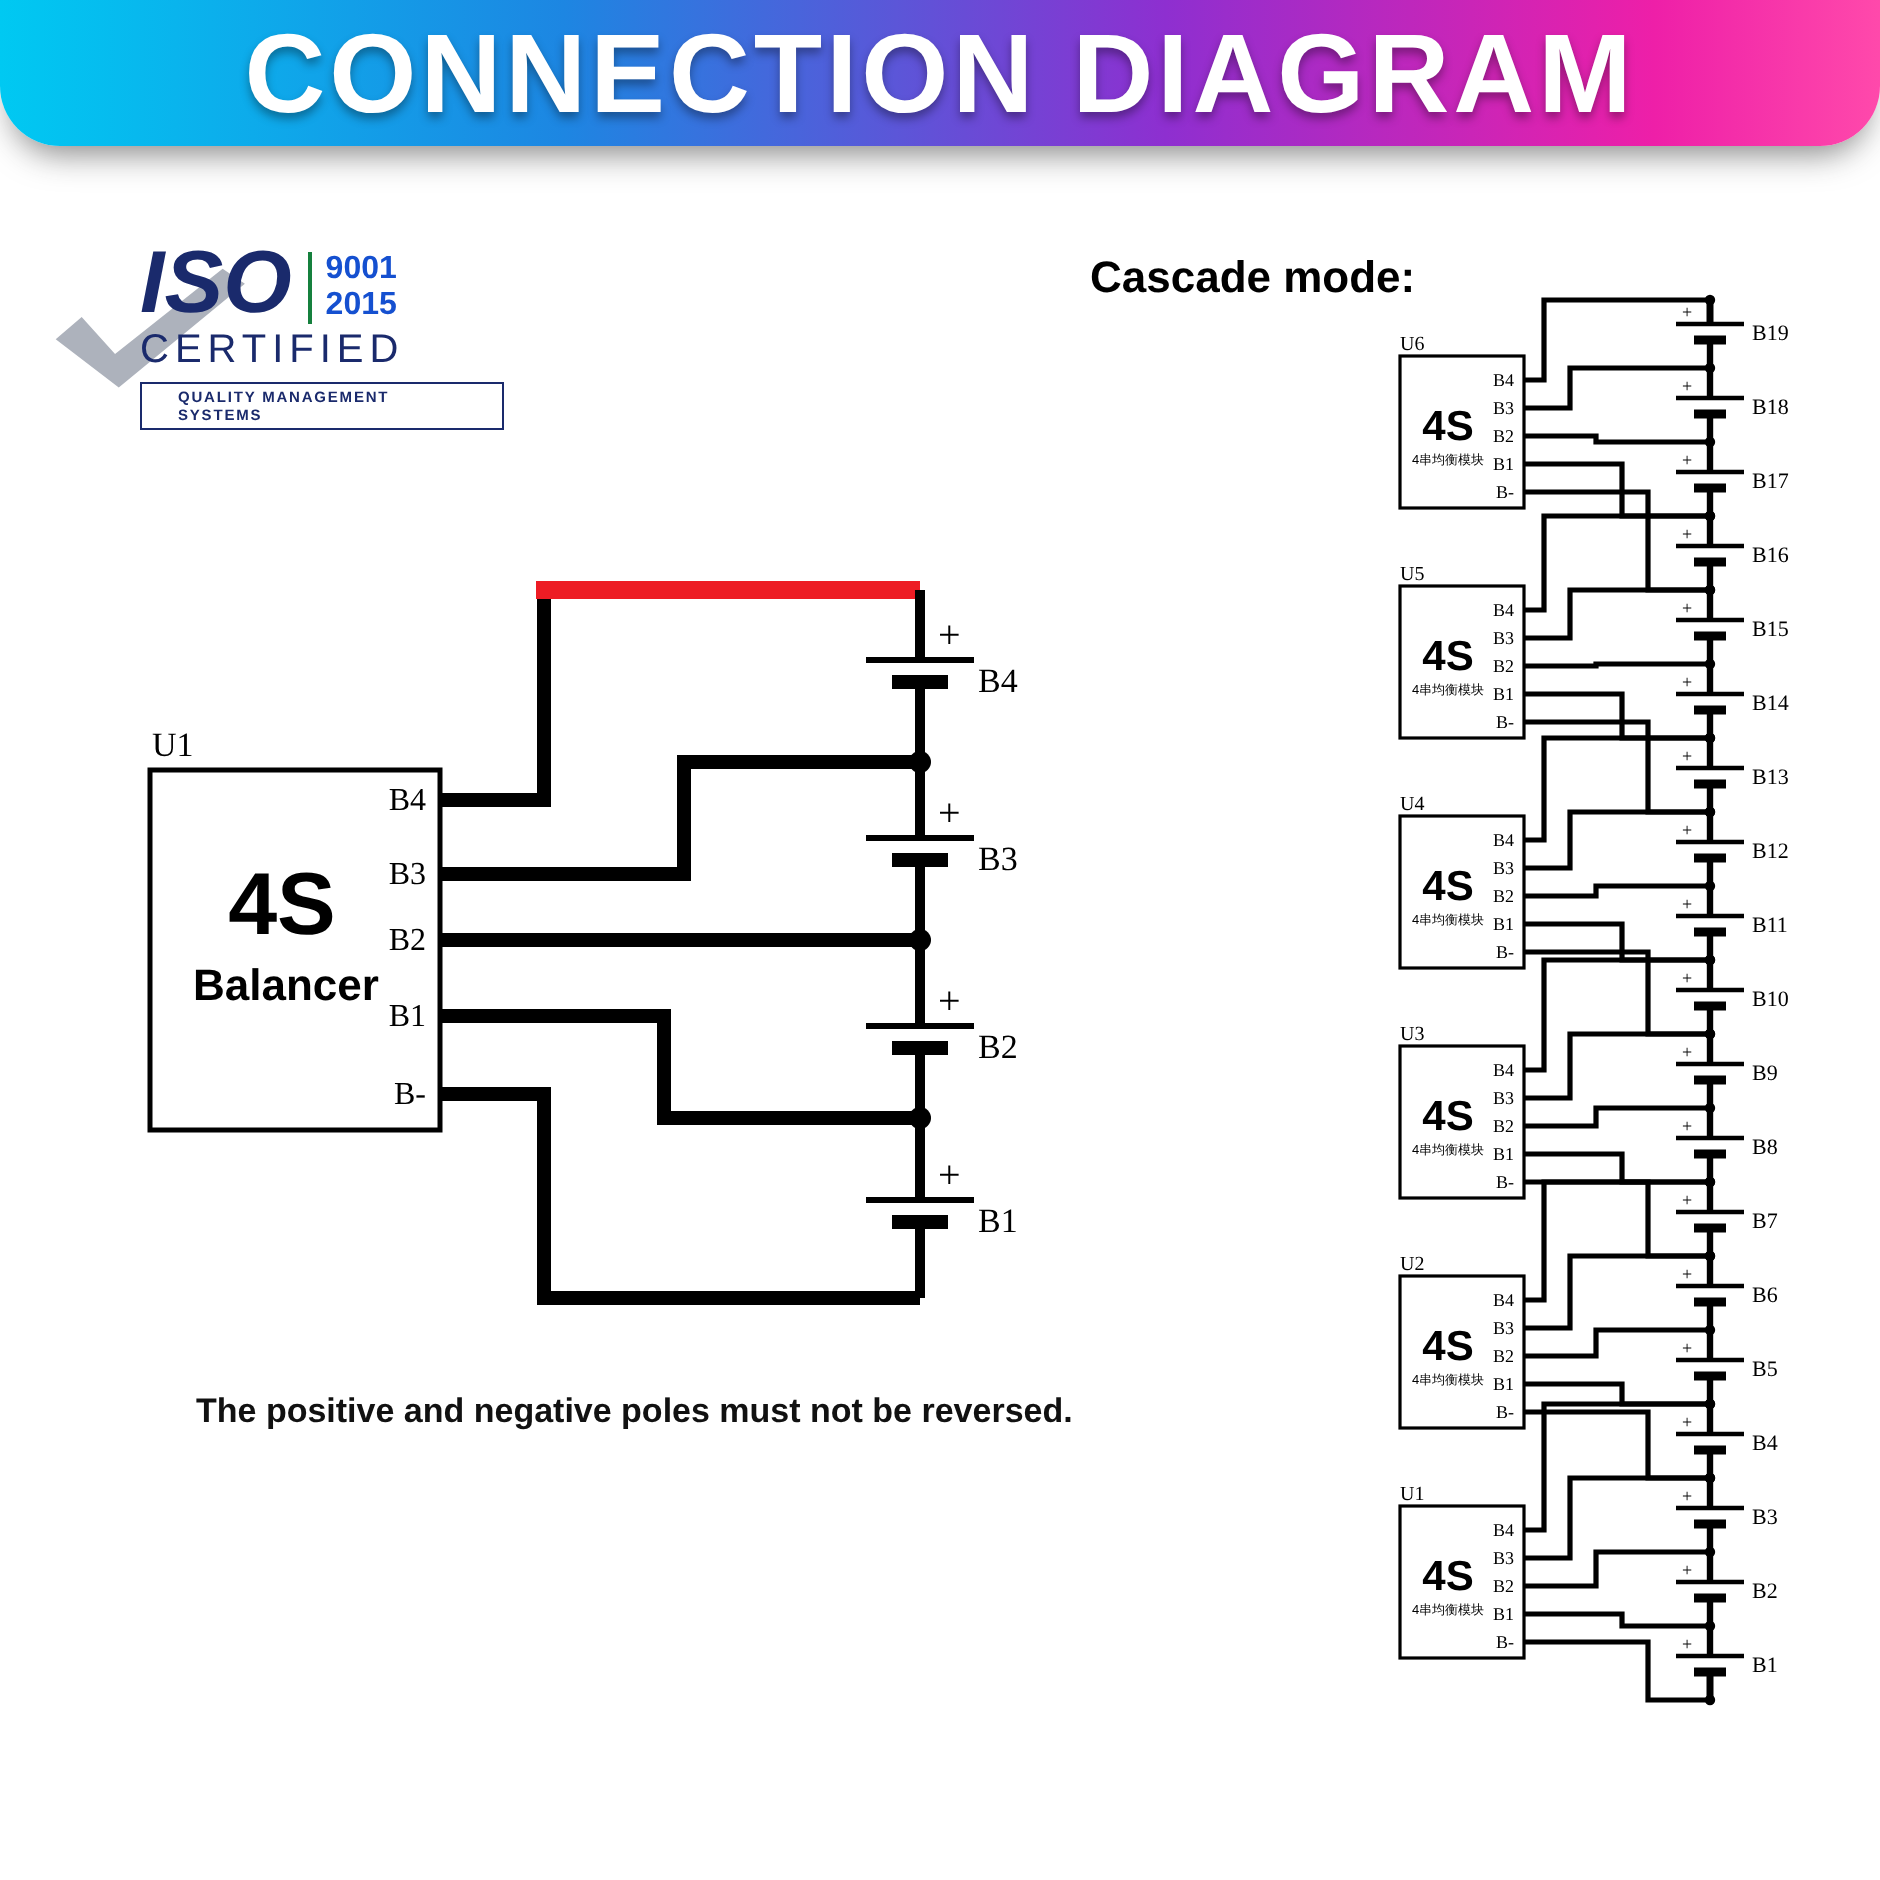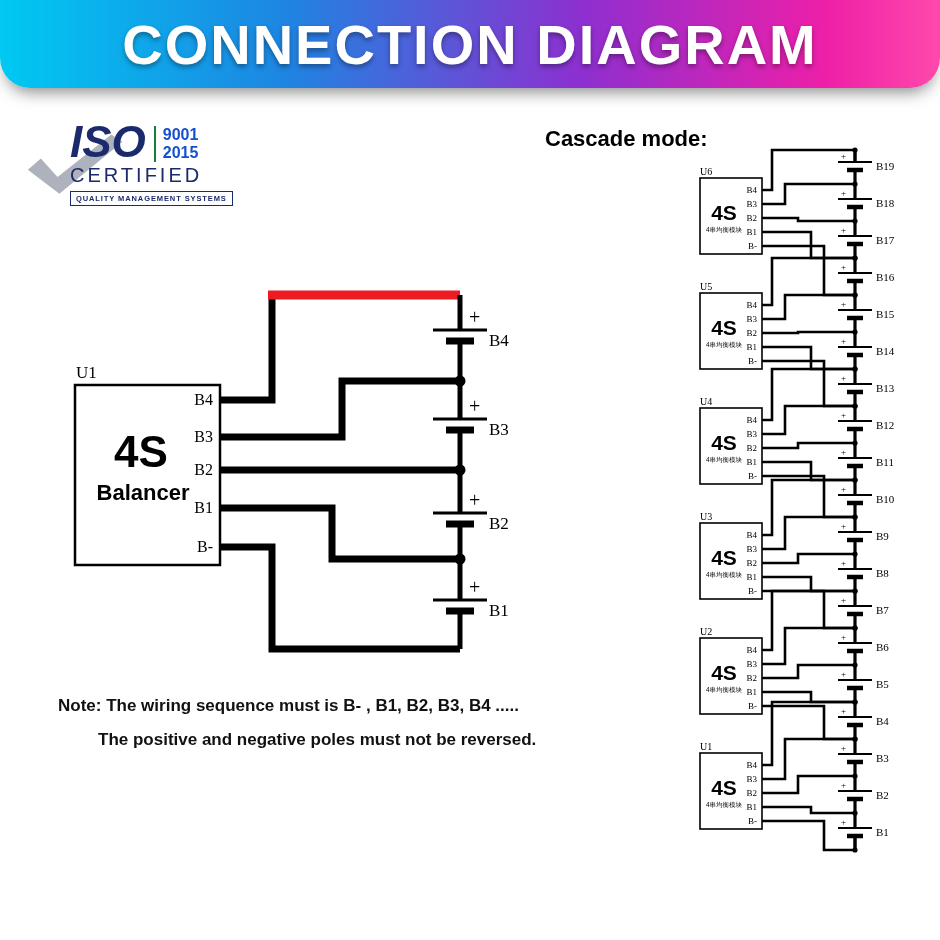--- a/index.html
+++ b/index.html
@@ -1,34 +1,34 @@
 <!DOCTYPE html>
 <html><head>
 <meta charset="utf-8">
 <style>
   *{box-sizing:border-box;margin:0;padding:0}
   html,body{background:#fff}
   body{width:940px;height:940px;font-family:"Liberation Sans",sans-serif}
   .page{position:relative;width:940px;height:940px;background:#fff;overflow:hidden}
 
   
-  .banner{position:absolute;top:0;left:0;width:940px;height:88px;display:flex;align-items:center;justify-content:center;
+  .banner{position:absolute;top:0;left:0;width:940px;height:73px;display:flex;align-items:center;justify-content:center;
     border-radius:0 0 30px 30px;
     background:linear-gradient(90deg,#00c9f2 0%,#1d86e2 30%,#8e2fd0 62%,#ee1fa8 88%,#ff49ab 100%);
     box-shadow:0 10px 16px -6px rgba(40,40,40,.55)}
   .banner h1{color:#fff;font-size:56px;font-weight:800;letter-spacing:2px;text-shadow:0 3px 5px rgba(0,0,0,.35)}
 
   
   .iso-badge{position:absolute;left:42px;top:122px;width:210px}
   .swoosh{position:absolute;left:-16px;top:10px}
   .iso-top{position:relative;display:flex;align-items:flex-end;gap:8px;margin-left:28px}
   .iso-word{font-size:44px;line-height:40px;font-weight:800;font-style:italic;color:#1a2a6c}
   .iso-nums{display:flex;flex-direction:column;font-size:16px;font-weight:700;color:#1550d0;border-left:2px solid #15803d;padding-left:7px;margin-top:3px;line-height:18px}
   .iso-cert{position:relative;margin:2px 0 0 28px;font-size:20px;font-weight:400;letter-spacing:3px;color:#1a2a6c}
-  .iso-sub{position:relative;margin:4px 0 0 28px;display:inline-block;font-size:7.5px;font-weight:700;letter-spacing:.9px;color:#1a2a6c;border:1.5px solid #1a2a6c;padding:2px 5px;background:#fff}
+  .iso-sub{position:relative;margin:4px 0 0 28px;display:inline-block;font-size:7.5px;font-weight:700;letter-spacing:.9px;color:#1a2a6c;border:1.5px solid #1a2a6c;padding:2px 18px;background:#fff}
 
   
   .cascade-heading{position:absolute;left:545px;top:126px;font-size:22px;font-weight:700;color:#000}
 
   
   .note{position:absolute;left:58px;top:696px;font-size:17px;font-weight:700;color:#111}
   .note p{margin-bottom:14px}
   .note .indent{margin-left:40px}
 
   
@@ -321,17 +321,16 @@
         <text x="757" y="810" font-size="9" class="ser" text-anchor="end">B1</text>
         <path d="M762,807 H811 V813 H855" fill="none" stroke="#000" stroke-width="2.6"></path>
         <circle cx="855" cy="813" r="2.6" fill="#000"></circle>
         <text x="757" y="824" font-size="9" class="ser" text-anchor="end">B-</text>
         <path d="M762,821 H824 V850 H855" fill="none" stroke="#000" stroke-width="2.6"></path>
         <circle cx="855" cy="850" r="2.6" fill="#000"></circle>
       </g>
   </svg>
 
   <div class="note">
-    <p>Note: The wiring sequence must is B- , B1, B2, B3, B4 .....</p>
     <p class="indent">The positive and negative poles must not be reversed.</p>
   </div>
 
 </div>
 
 </body></html>

